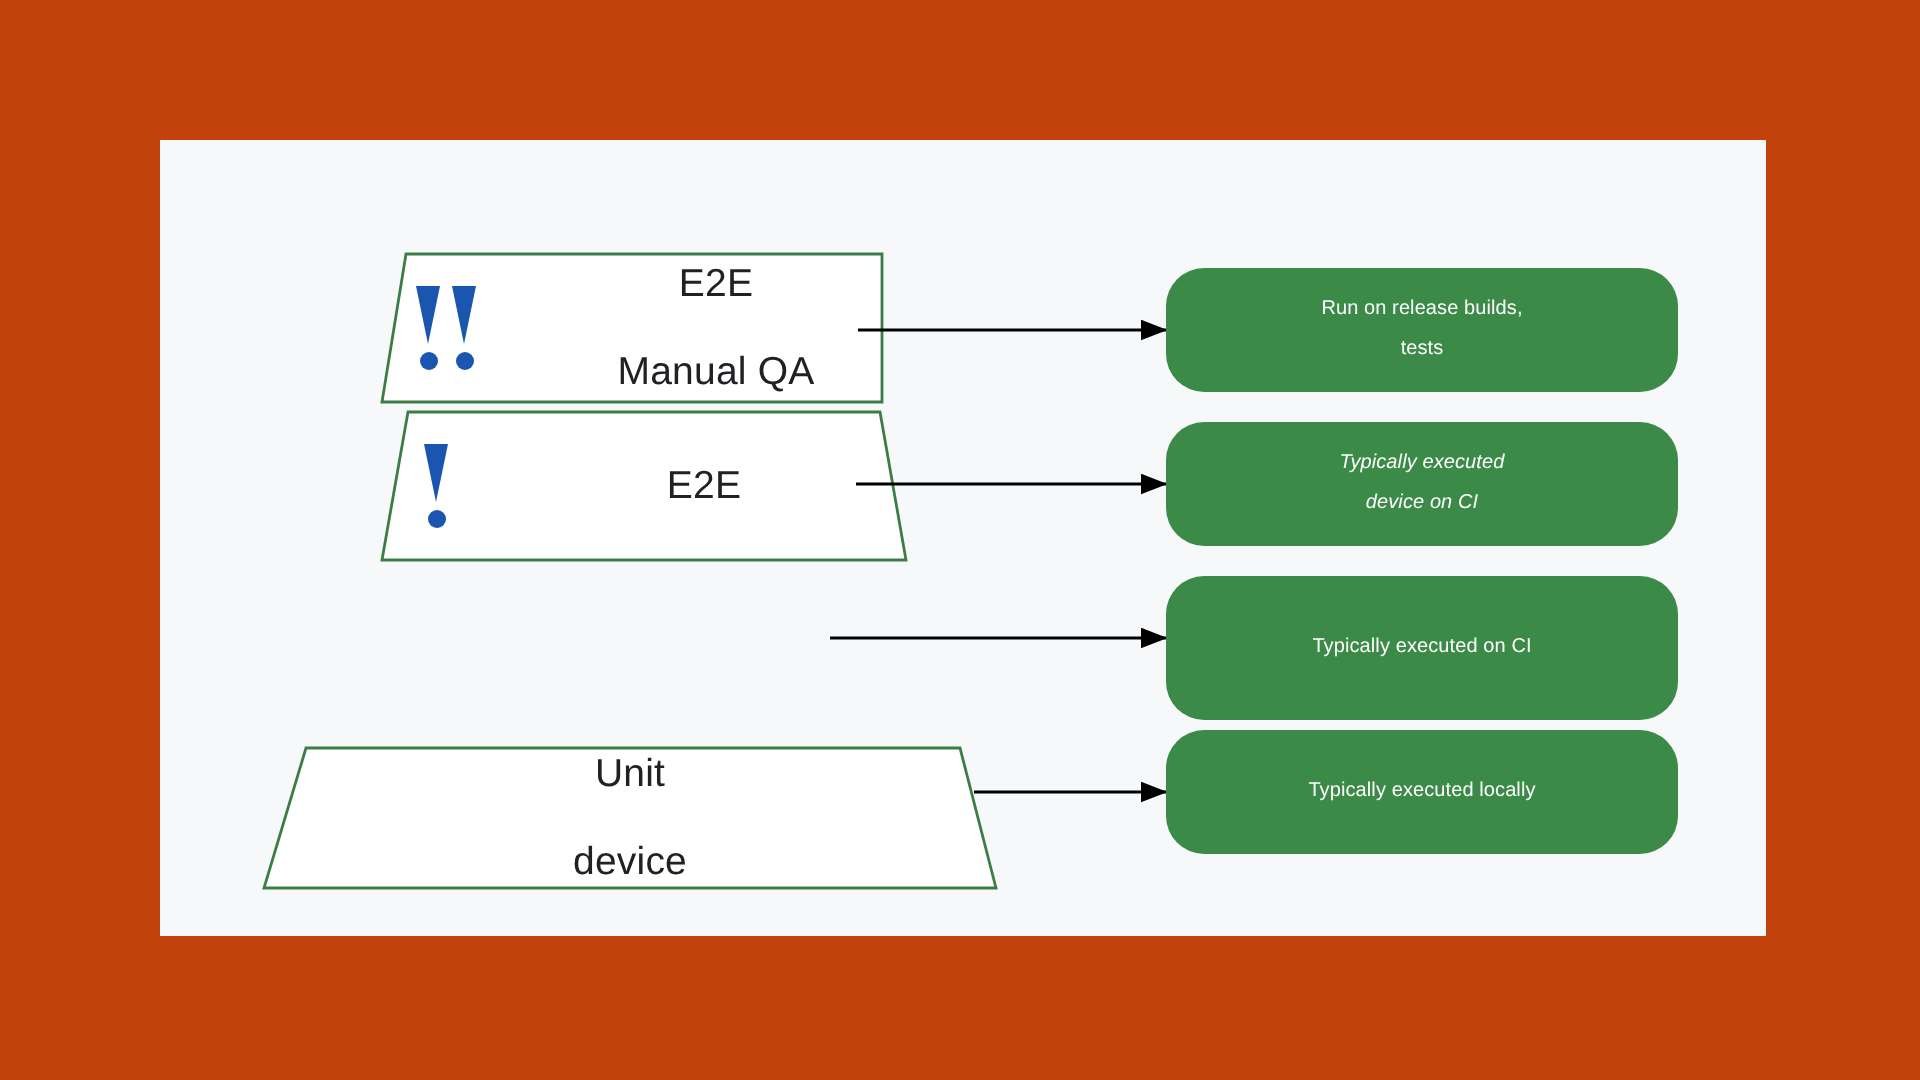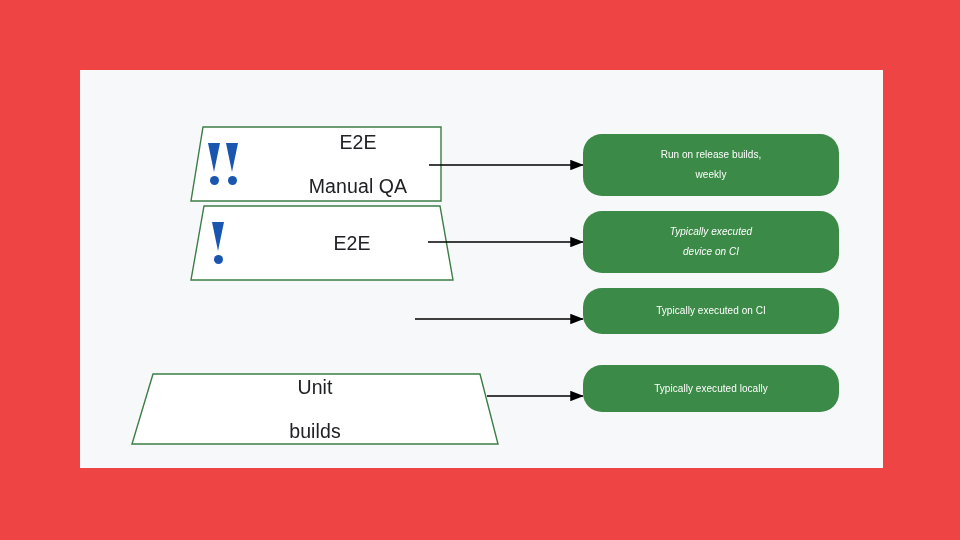--- a/index.html
+++ b/index.html
@@ -10,21 +10,21 @@
   body {
     width: 960px;
     height: 540px;
     font-family: "Liberation Sans", sans-serif;
     overflow: hidden;
   }
   #canvas {
     position: relative;
     width: 960px;
     height: 540px;
-    background: #ef4444;
+    background: #c2410c;
   }
   #panel {
     position: absolute;
     left: 80px;
     top: 70px;
     width: 803px;
     height: 398px;
     background: #f6f8fa;
   }
   .layer {
@@ -154,47 +154,47 @@
     </div>
   </div>
 
 
   <div class="layer" style="left:131px; top:373px; width:368px; height:72px;">
     <svg width="368" height="72">
       <polygon points="22,1 349,1 367,71 1,71" fill="#ffffff" stroke="#3c7d46" stroke-width="1.4"></polygon>
     </svg>
     <div class="tier-text">
       <span class="l1">Unit</span>
-      <span class="l2">builds</span>
+      <span class="l2">device</span>
     </div>
   </div>
 
   <svg id="arrows">
     <defs>
       <marker id="ah" markerWidth="9" markerHeight="7" refX="8.5" refY="3.5" orient="auto">
         <polygon points="0 0, 9 3.5, 0 7" fill="#000000"></polygon>
       </marker>
     </defs>
     <line x1="429" y1="165" x2="583" y2="165" stroke="#000000" stroke-width="1.5" marker-end="url(#ah)"></line>
     <line x1="428" y1="242" x2="583" y2="242" stroke="#000000" stroke-width="1.5" marker-end="url(#ah)"></line>
     <line x1="415" y1="319" x2="583" y2="319" stroke="#000000" stroke-width="1.5" marker-end="url(#ah)"></line>
     <line x1="487" y1="396" x2="583" y2="396" stroke="#000000" stroke-width="1.5" marker-end="url(#ah)"></line>
   </svg>
 
   <div class="callout" style="left:583px; top:134px; width:256px; height:62px;">
     <span>Run on release builds,</span>
-    <span>weekly</span>
+    <span>tests</span>
   </div>
 
   <div class="callout" style="left:583px; top:211px; width:256px; height:62px;font-style:italic;">
     <span>Typically executed</span>
     <span>device on CI</span>
   </div>
 
-  <div class="callout" style="left:583px; top:288px; width:256px; height:46px;gap:23px;">
+  <div class="callout" style="left:583px; top:288px; width:256px; height:72px;gap:23px;">
     <span>Typically executed on CI</span>
   </div>
 
-  <div class="callout" style="left:583px; top:365px; width:256px; height:47px;">
+  <div class="callout" style="left:583px; top:365px; width:256px; height:62px;">
     <span>Typically executed locally</span>
   </div>
 
 </div>
 
 </body></html>

